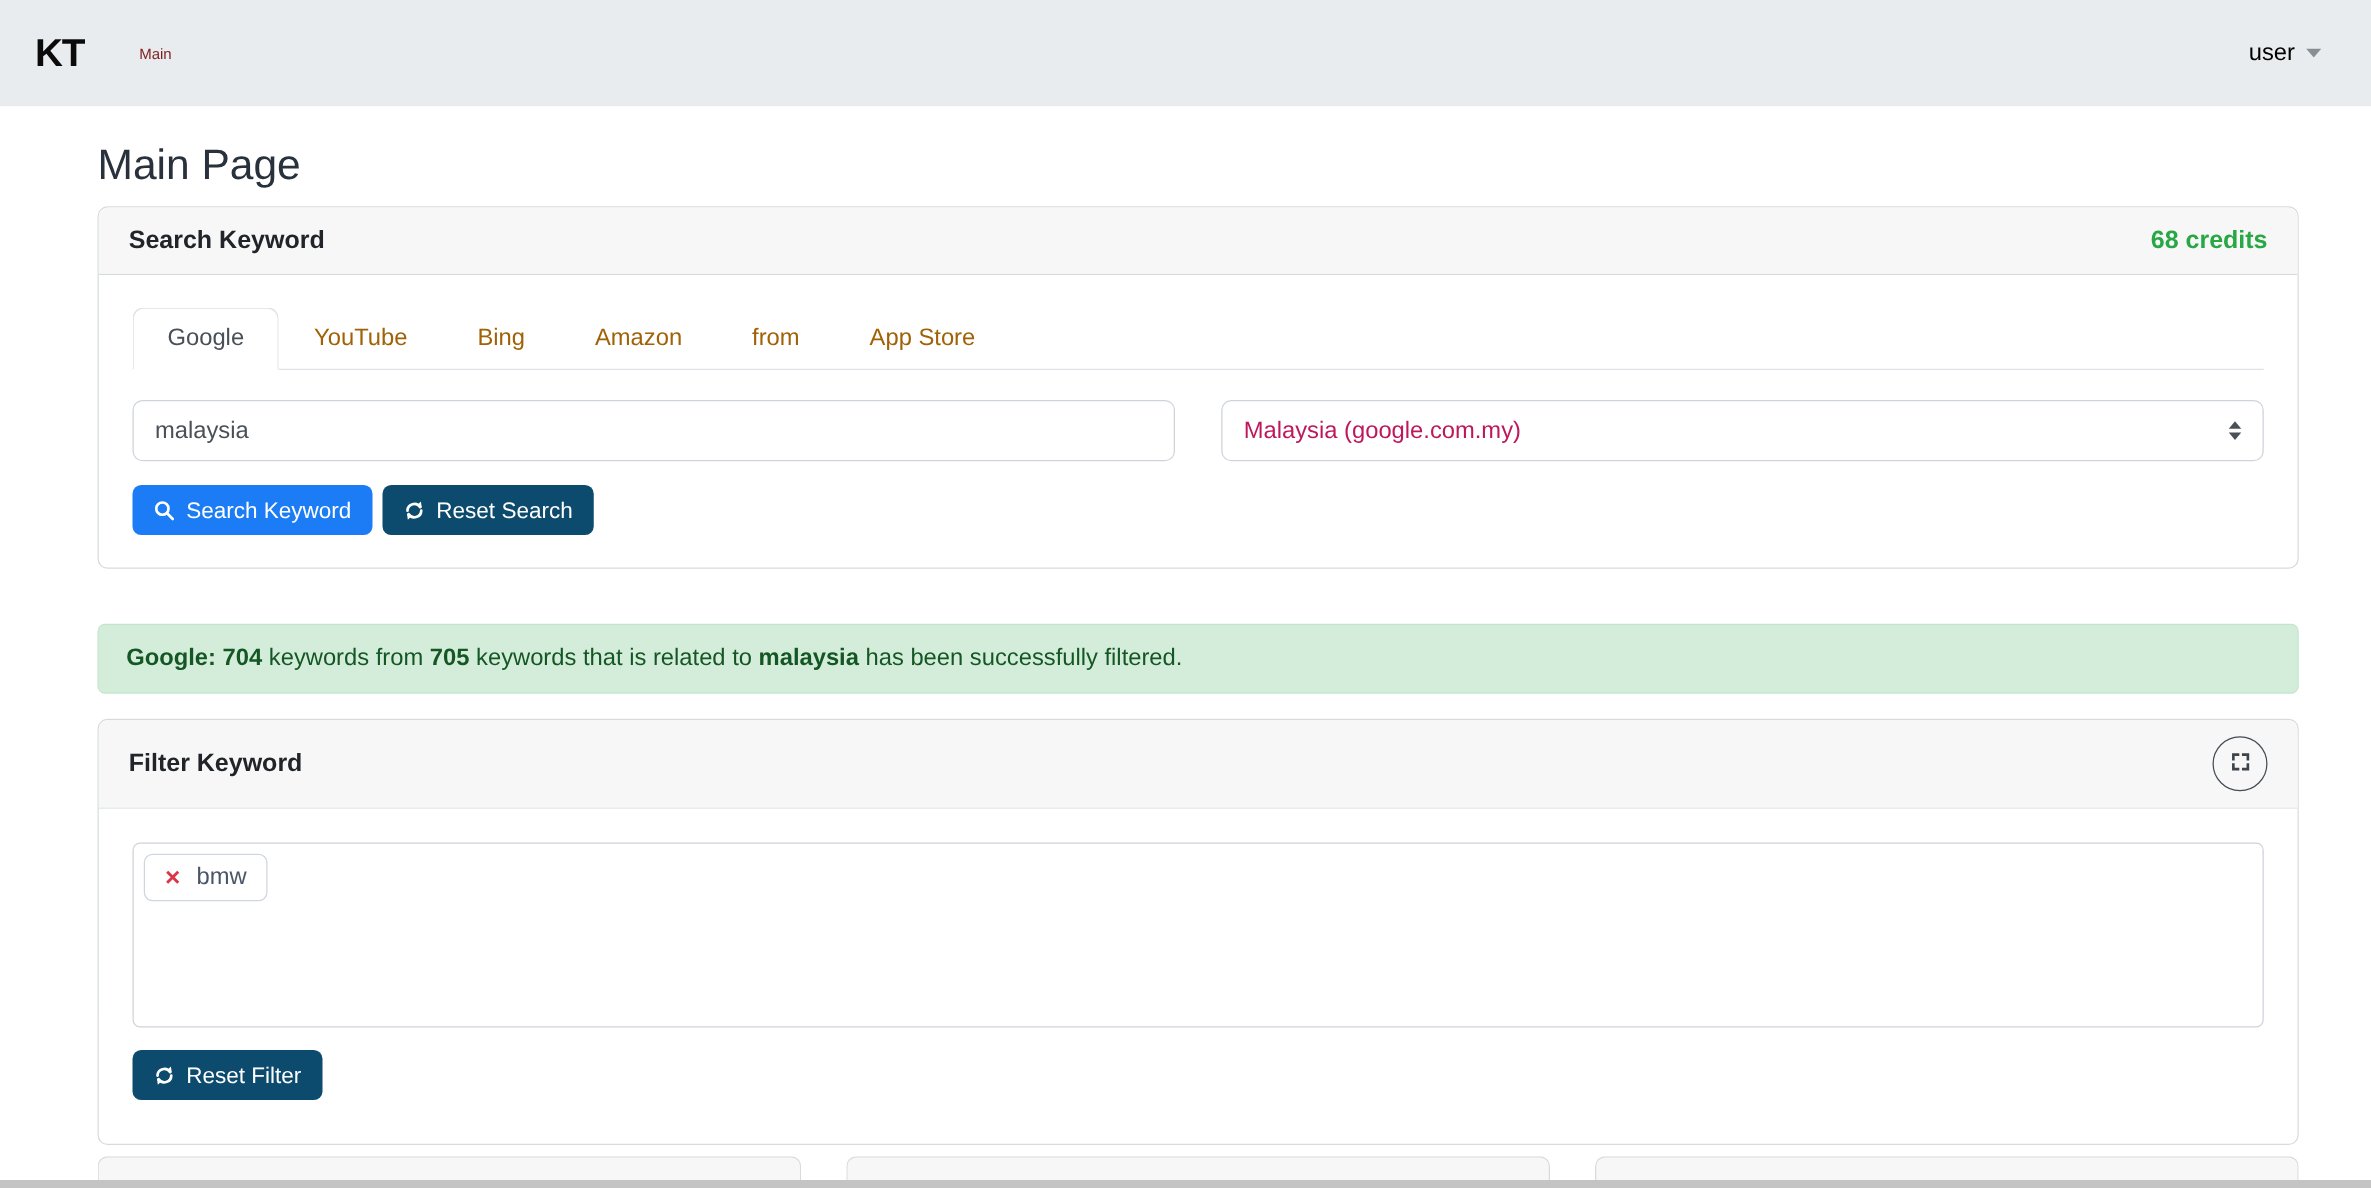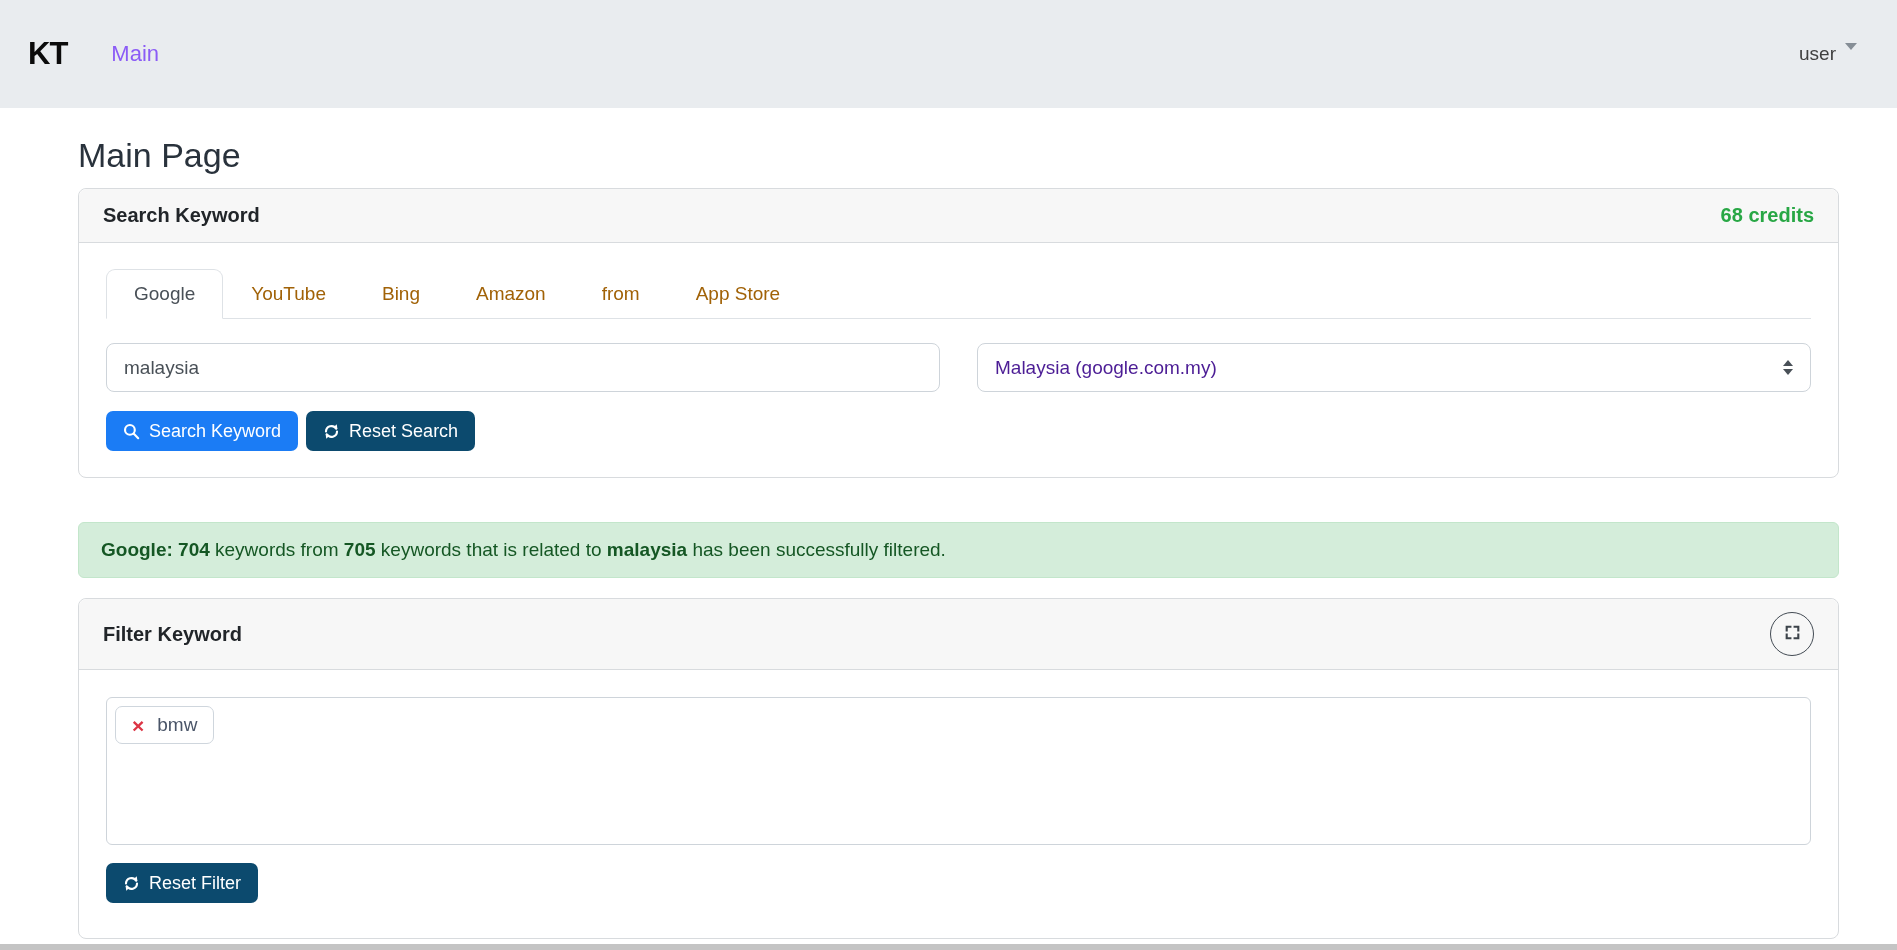--- a/index.html
+++ b/index.html
@@ -1,25 +1,25 @@
 <!DOCTYPE html>
 <html><head>
 <meta charset="utf-8">
 <style>
   * { margin:0; padding:0; box-sizing:border-box; }
   html,body { width:1897px; height:950px; overflow:hidden; background:#fff;
     font-family:"Liberation Sans", sans-serif; color:#212529; }
 
   
-  .navbar { height:108px; background:#e9ecef; display:flex; align-items:center;
+  .navbar { height:85px; background:#e9ecef; display:flex; align-items:center;
     padding:0 40px 0 28px; }
   .brand { font-size:31px; font-weight:800; color:#0b0b0b; letter-spacing:-1px; cursor:pointer; }
-  .nav-link { margin-left:44px; font-size:22px; color:#8b5cf6; cursor:pointer; }
+  .nav-link { margin-left:44px; font-size:12px; color:#7f1d1d; cursor:pointer; }
   .nav-spacer { flex:1; }
-  .user-menu { display:flex; align-items:flex-start; gap:9px; color:#404040; font-size:19px; cursor:pointer; }
+  .user-menu { display:flex; align-items:center; gap:9px; color:#000000; font-size:19px; cursor:pointer; }
   .caret-down { width:0; height:0; border-left:6px solid transparent;
     border-right:6px solid transparent; border-top:7px solid #868e96; }
 
   
   .page { padding:28px 58px 0 78px; }
   h1.page-title { font-size:34px; font-weight:500; color:#29323c; margin-bottom:13px; }
 
   
   .card { border:1px solid #d8dbde; border-radius:8px; background:#fff; }
   .card-header { display:flex; align-items:center; justify-content:space-between;
@@ -34,21 +34,21 @@
   .nav-tabs li { font-size:19px; padding:13px 27px; color:#a16207; cursor:pointer;
     border:1px solid transparent; margin-bottom:-1px; border-radius:9px 9px 0 0; }
   .nav-tabs li.active { color:#495057; background:#fff; border-color:#dee2e6 #dee2e6 #fff; }
 
   
   .form-row { display:flex; gap:37px; margin-top:24px; }
   .form-row > * { flex:1; height:49px; }
   .text-input { border:1px solid #ced4da; border-radius:8px; padding:0 17px;
     font-size:19px; color:#495057; font-family:"Liberation Sans", sans-serif; width:100%; }
   .fake-select { border:1px solid #ced4da; border-radius:8px; padding:0 17px;
-    font-size:19px; color:#4c1d95; display:flex; align-items:center;
+    font-size:19px; color:#be185d; display:flex; align-items:center;
     justify-content:space-between; cursor:pointer; background:#fff; }
   .sel-arrows { display:flex; flex-direction:column; gap:3px; }
   .tri-up { width:0; height:0; border-left:5px solid transparent;
     border-right:5px solid transparent; border-bottom:6px solid #495057; }
   .tri-down { width:0; height:0; border-left:5px solid transparent;
     border-right:5px solid transparent; border-top:6px solid #495057; }
 
   
   .btn-row { display:flex; gap:8px; margin-top:19px; }
   .btn { display:inline-flex; align-items:center; gap:9px; height:40px;

